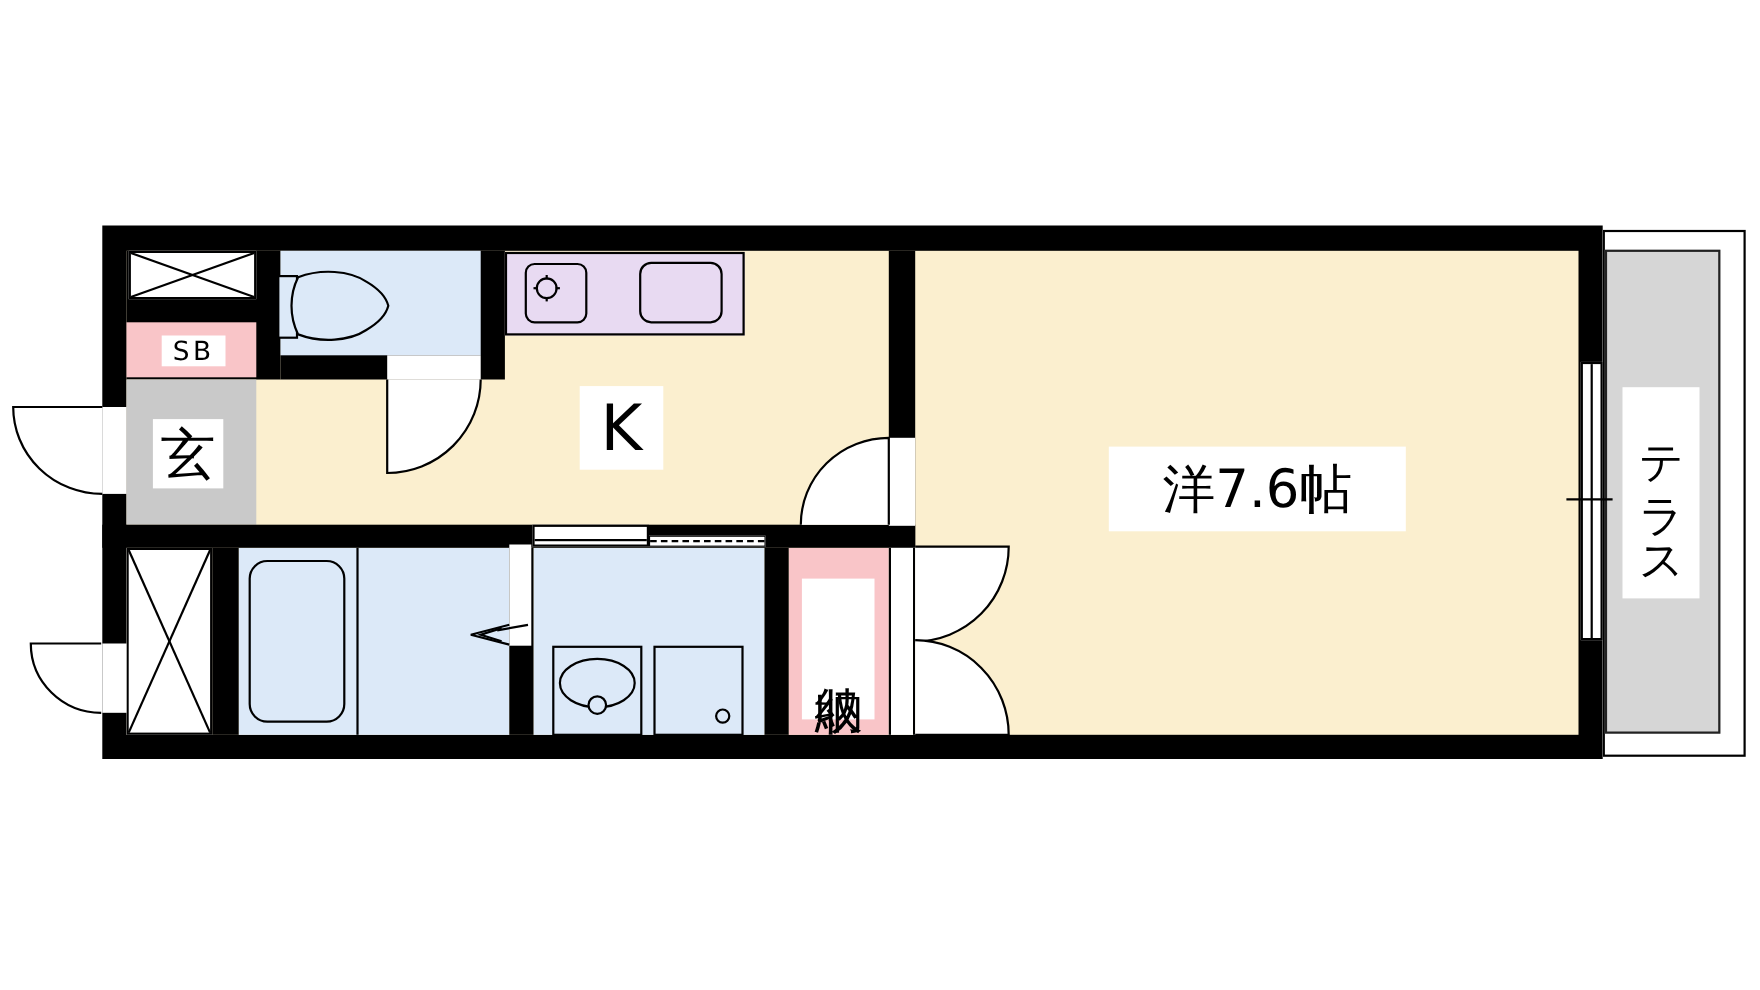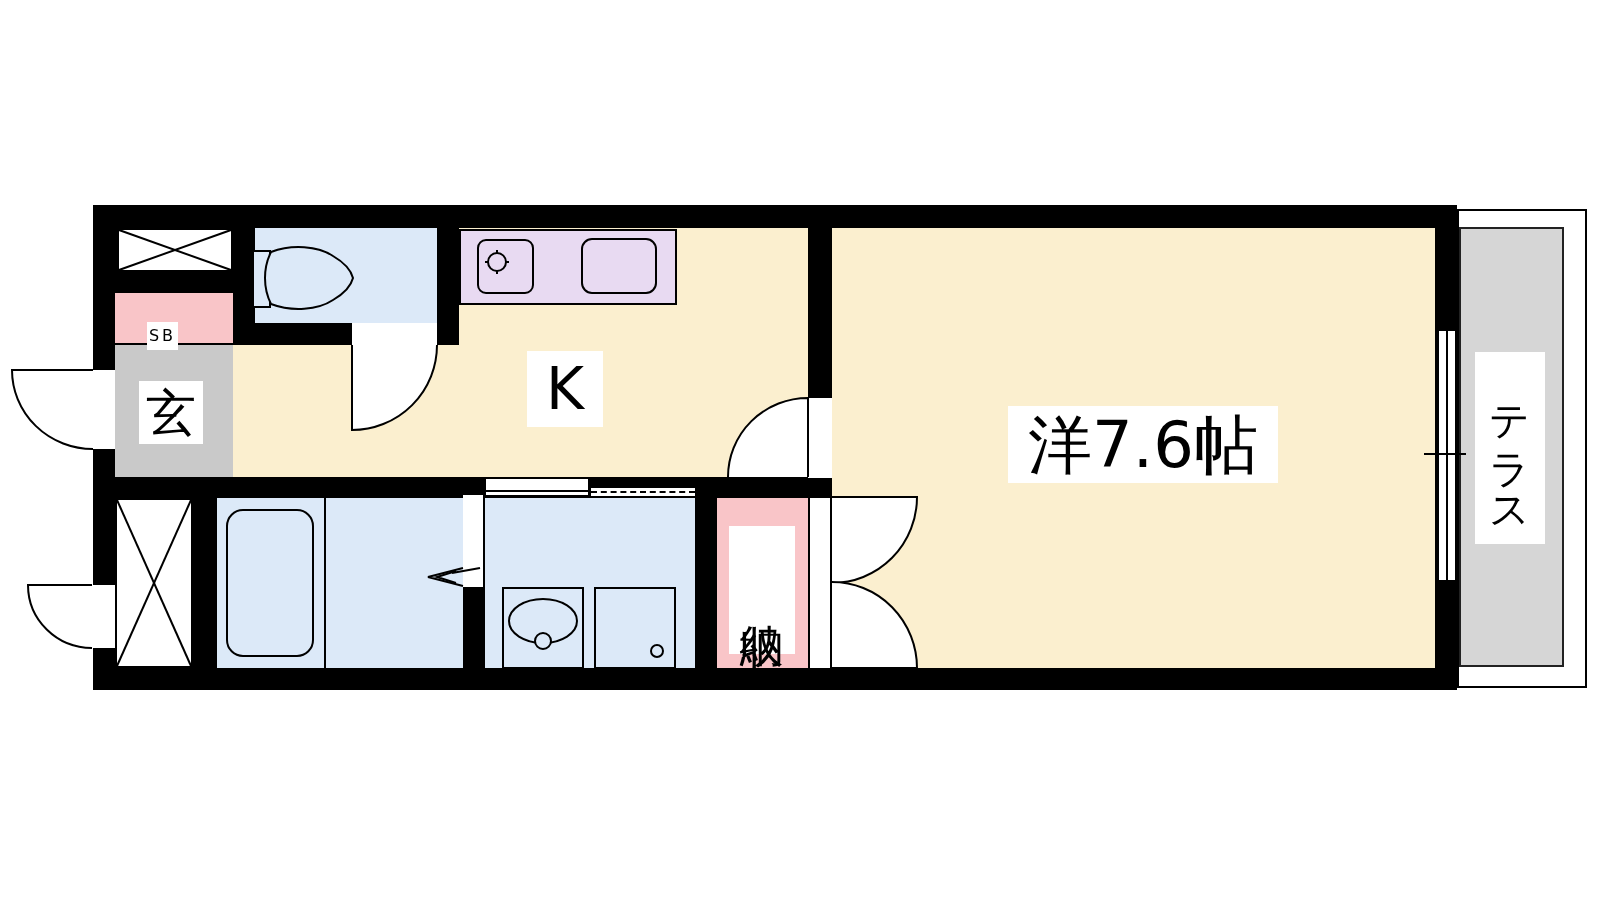--- a/index.html
+++ b/index.html
@@ -112,30 +112,30 @@
 
     <g fill="none" stroke="#000" stroke-width="2">
       <path d="M463,568 L428,577 L463,586"></path>
       <path d="M456,571 L437,577 L456,583"></path>
       <path d="M452,573 L480,568"></path>
     </g>
 
     <line x1="1424" y1="454" x2="1466" y2="454" stroke="#000" stroke-width="2"></line>
   </svg>
 
-  <div class="label" style="left:147px;top:322px;width:31px;height:28px;font-size:16px;letter-spacing:3px;">
+  <div class="label" style="left:147px;top:305px;width:58px;height:28px;font-size:24px;letter-spacing:3px;">
       <span>SB</span>
     </div>
   <div class="label" style="left:139px;top:381px;width:64px;height:63px;font-size:50px;">
       <span>玄</span>
     </div>
   <div class="label" style="left:527px;top:351px;width:76px;height:76px;font-size:58px;">
       <span>K</span>
     </div>
-  <div class="label" style="left:1008px;top:406px;width:270px;height:77px;font-size:64px;">
+  <div class="label" style="left:1008px;top:406px;width:270px;height:77px;font-size:48px;">
       <span>洋7.6帖</span>
     </div>
   <div class="label v-label" style="left:729px;top:526px;width:66px;height:128px;font-size:44px;">
       <span>収納</span>
     </div>
   <div class="label v-label" style="left:1475px;top:352px;width:70px;height:192px;font-size:40px;">
       <span>テラス</span>
     </div>
 
 </div>

